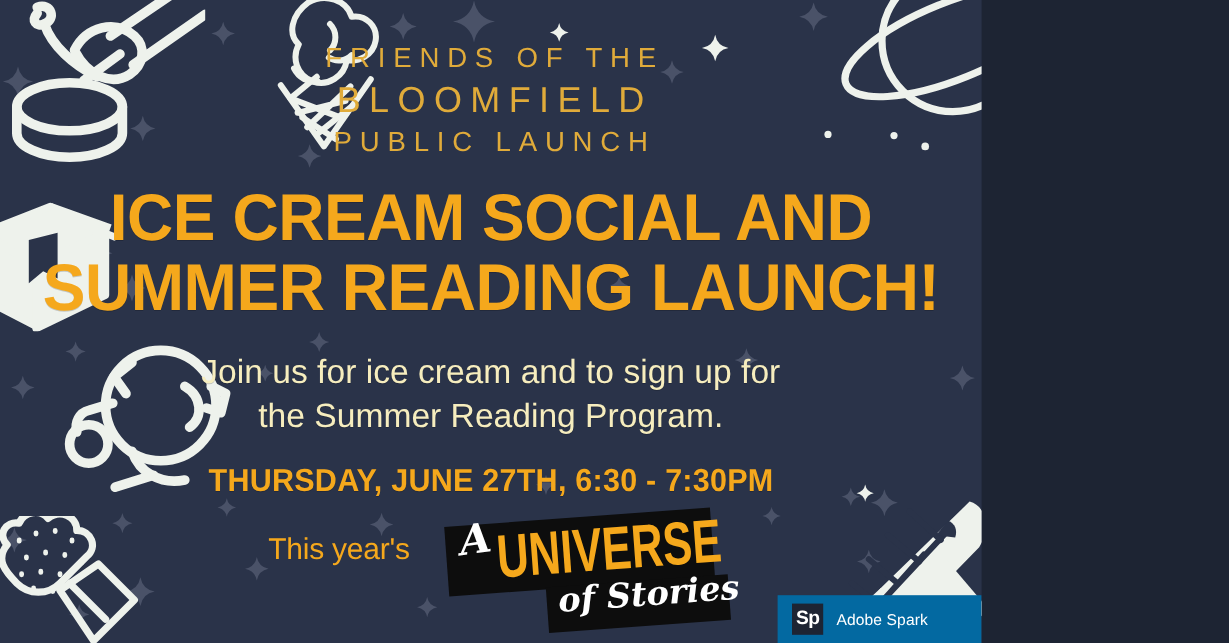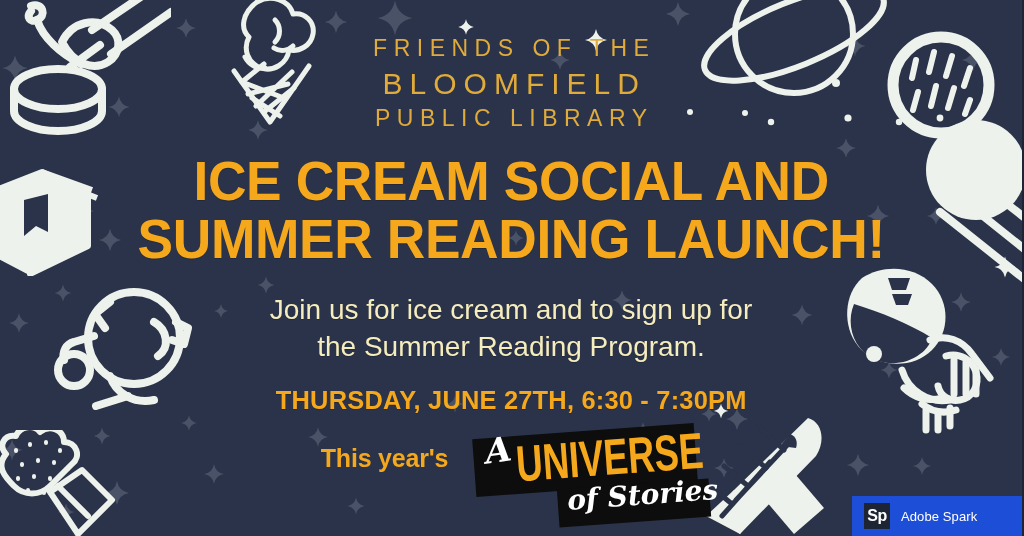--- a/index.html
+++ b/index.html
@@ -2,21 +2,21 @@
 <html><head>
 <meta charset="utf-8">
 <style>
   html, body {
     margin: 0;
     padding: 0;
     background: #1d2433;
   }
   #poster {
     position: relative;
-    width: 1022px;
+    width: 818px;
     height: 536px;
     overflow: hidden;
     background: #2a3349;
     font-family: "Liberation Sans", sans-serif;
   }
 
   
   .art {
     position: absolute;
     pointer-events: none;
@@ -84,21 +84,21 @@
     position: absolute;
     left: 0; right: 0;
     top: 428px;
     display: flex;
     justify-content: center;
     align-items: flex-start;
   }
   .theme-label {
     color: #f5a81c;
     font-size: 25px;
-    font-weight: bold;
+    font-weight: normal;
     line-height: 1.12;
     text-align: center;
     width: 150px;
     margin-top: 16px;
     letter-spacing: -0.2px;
   }
   .logo {
     position: relative;
     width: 245px;
     height: 105px;
@@ -153,21 +153,21 @@
     transform-origin: left top;
     z-index: 3;
     white-space: nowrap;
   }
 
   
   .spark-badge {
     position: absolute;
     right: 0; bottom: 0;
     width: 170px; height: 40px;
-    background: #1d4ed8;
+    background: #0369a1;
     display: flex;
     align-items: center;
     z-index: 10;
   }
   .spark-icon {
     width: 26px; height: 26px;
     margin-left: 12px;
     background: #1d2433;
     color: #ffffff;
     font-size: 16px;
@@ -465,21 +465,21 @@
       </g>
       <path d="M90 26c6 2 8 8 6 14l-16-2Z" fill="#2a3349"></path>
     </svg>
   </div>
 
   <div class="content">
 
     <div class="org-name">
       <div>FRIENDS OF THE</div>
       <div class="l2">BLOOMFIELD</div>
-      <div>PUBLIC LIBRARY</div>
+      <div>PUBLIC LAUNCH</div>
     </div>
 
     <div class="headline">
       <div>ICE CREAM SOCIAL AND</div>
       <div>SUMMER READING LAUNCH!</div>
     </div>
 
     <div class="subtitle">
       <div>Join us for ice cream and to sign up for</div>
       <div>the Summer Reading Program.</div>

